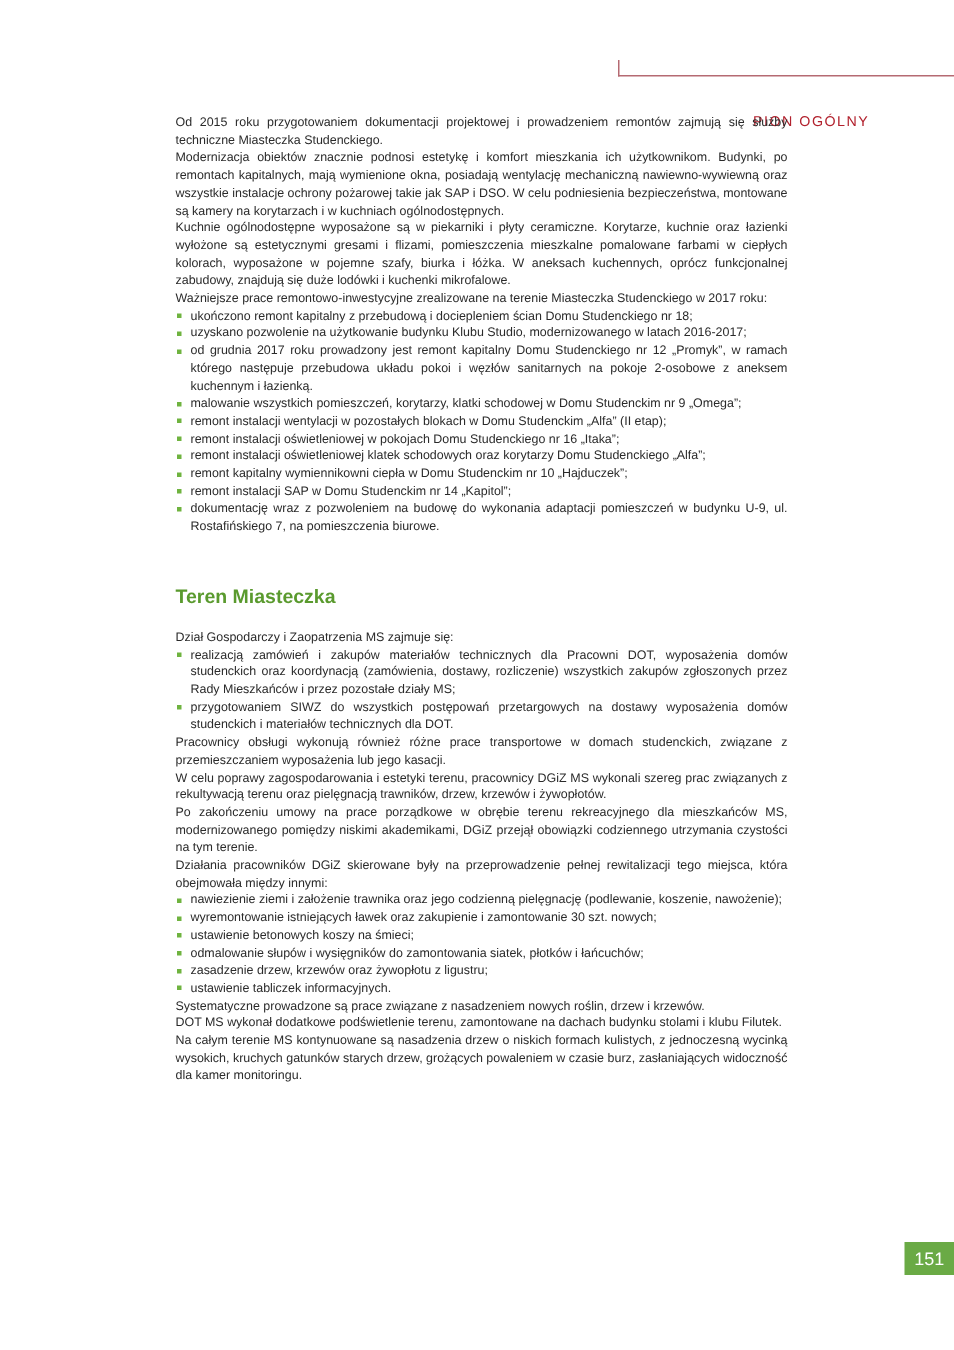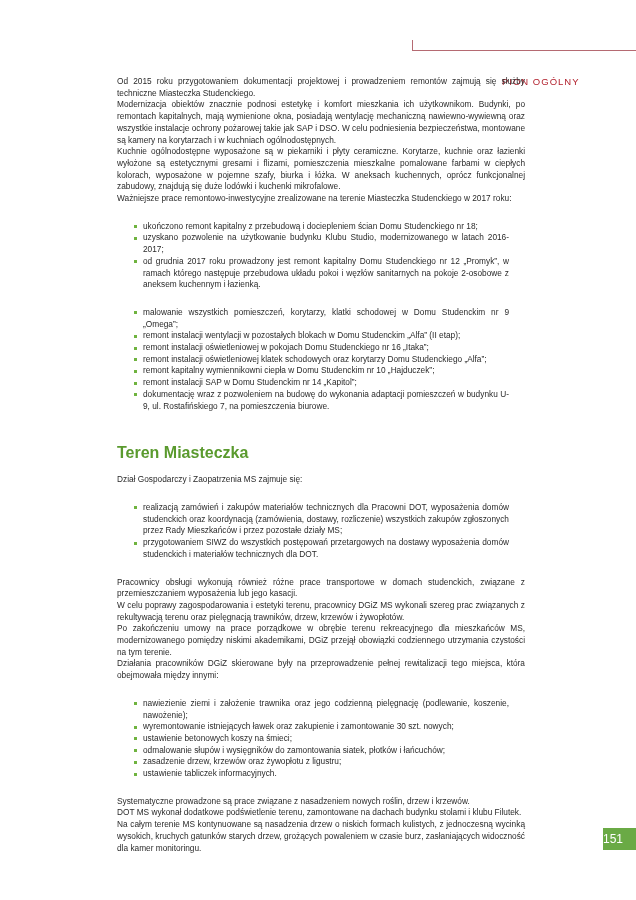--- a/index.html
+++ b/index.html
@@ -15,31 +15,31 @@
   }
   .header-title {
     position: absolute; left: 502px; top: 36px; font-size: 9.5px; letter-spacing: 1px;
     color: #b2222e; font-weight: normal; margin-top: 40px;
   }
   .content {
     position: absolute; left: 117px; top: 76px; width: 408px;
     font-size: 8.3px; line-height: 11.7px; text-align: justify;
   }
   .content p { margin: 0; }
-  .content ul { list-style: none; margin: 16px; padding: 0 0 0 10px; }
+  .content ul { list-style: none; margin: 0; padding: 0 0 0 10px; }
   .content li { position: relative; margin: 0; }
   .content li::before {
     content: ""; position: absolute; left: -9px; top: 4.5px; width: 3px; height: 3px; background: #6fb33f;
   }
   .section-title {
-    font-size: 16px; color: #5a9a2e; margin: 33px 0 14px 0; line-height: 15px;
+    font-size: 13px; color: #5a9a2e; margin: 33px 0 14px 0; line-height: 15px;
   }
   .page-num {
     position: absolute; left: 603px; top: 828px; width: 33px; height: 22px; background: #6aaa45;
-    color: #ffffff; font-size: 12px; line-height: 22px; 
+    color: #ffffff; font-size: 12px; line-height: 22px; text-align: center;
   }
 </style>
 </head>
 <body>
 
 <div class="header-tick"></div>
 <div class="header-rule"></div>
 <div class="header-title">PION OGÓLNY</div>
 
 <div class="content">

